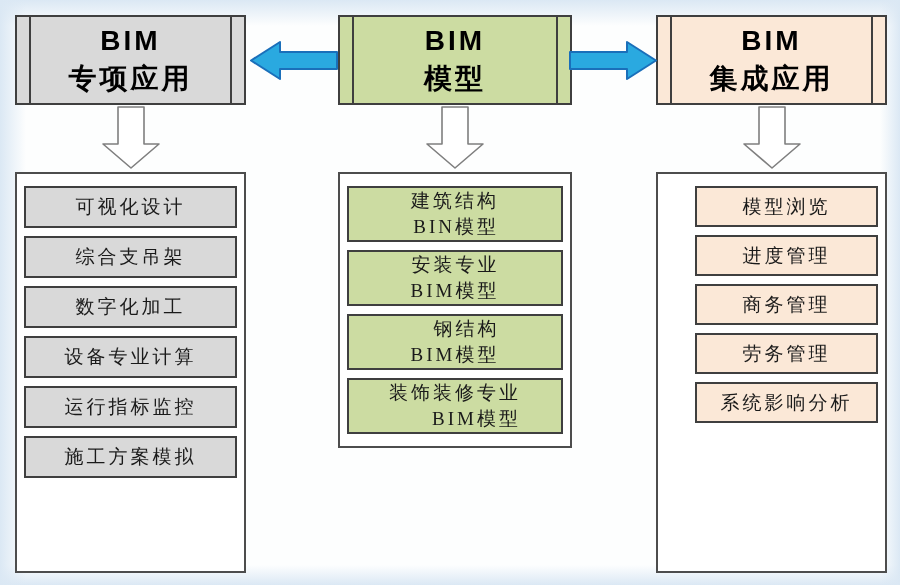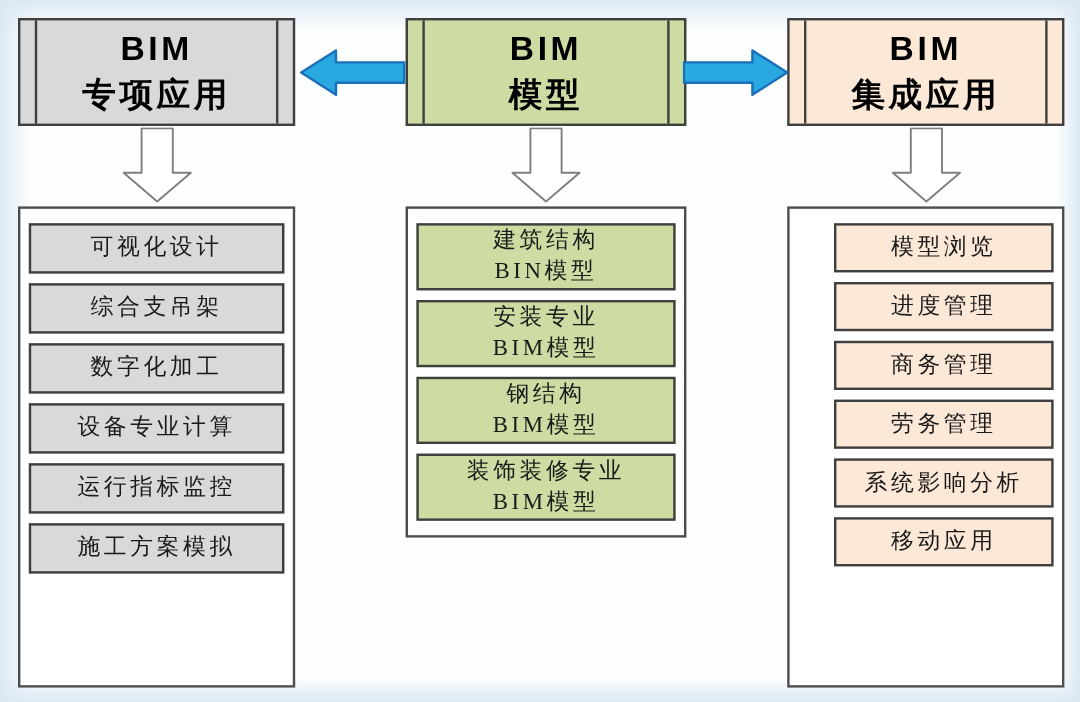--- a/index.html
+++ b/index.html
@@ -49,21 +49,21 @@
     display:flex;flex-direction:column;gap:8px;
     padding:12px 7px;
   }
   .container.tall{height:401px;}
   .container.short{height:276px;}
   .item{
     box-sizing:border-box;border:2px solid var(--box-border);
     display:flex;align-items:center;justify-content:center;
     font-family:"Liberation Serif","DejaVu Serif",serif;
     font-size:19px;color:var(--text);letter-spacing:3px;
-    text-align:center;white-space:pre-line;line-height:1.35;
+    text-align:right;white-space:pre-line;line-height:1.35;
     flex:0 0 auto;min-height:42px;
   }
   .item.two-line{min-height:56px;}
   .col-right .item{min-height:41px;margin-left:30px;}
 
   .flow-arrow{position:absolute;top:40px;z-index:3;}
   .flow-arrow.to-left{left:249px;}
   .flow-arrow.to-right{left:569px;}
 </style>
 </head>
@@ -136,17 +136,16 @@
     </div>
     <svg class="down-arrow" width="60" height="64" viewBox="0 0 60 64">
       <polygon points="17,1 43,1 43,38 58,38 30,62 2,38 17,38" style="fill:#ffffff;stroke:var(--down-arrow-stroke);stroke-width:1.6;stroke-linejoin:round;"></polygon>
     </svg>
     <div class="container tall">
       <div class="item fill-peach">模型浏览</div>
       <div class="item fill-peach">进度管理</div>
       <div class="item fill-peach">商务管理</div>
       <div class="item fill-peach">劳务管理</div>
       <div class="item fill-peach">系统影响分析</div>
-      <div class="item fill-peach">移动应用</div>
     </div>
   </section>
 
 </div>
 
 </body></html>

